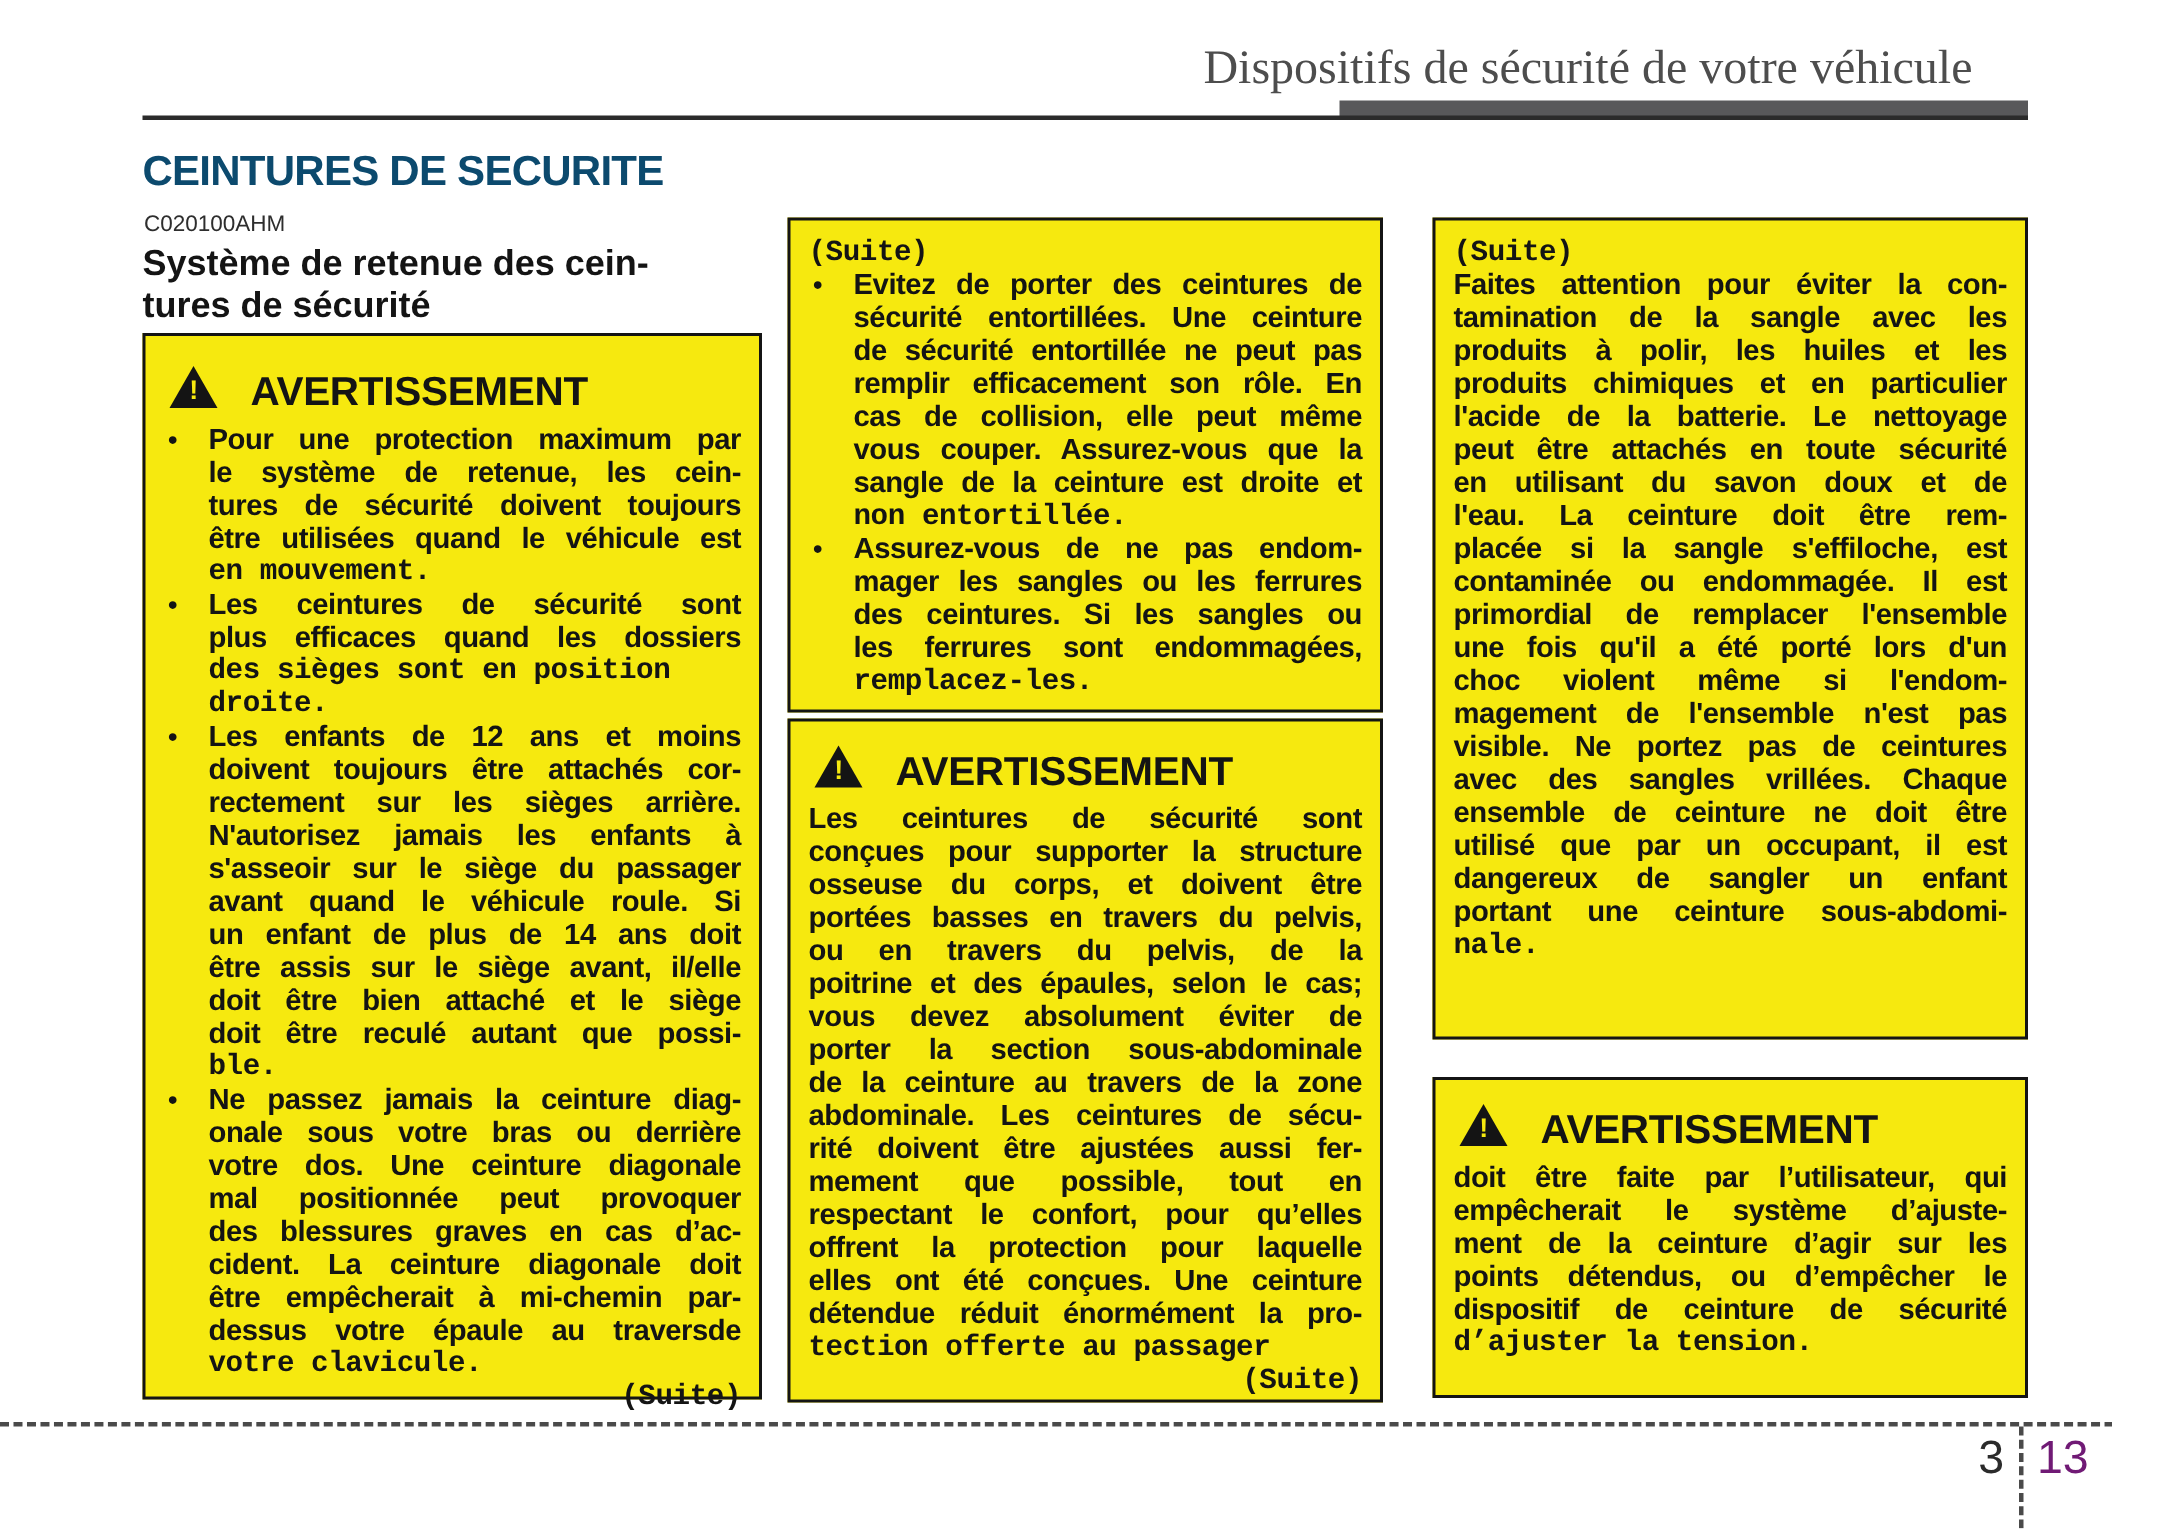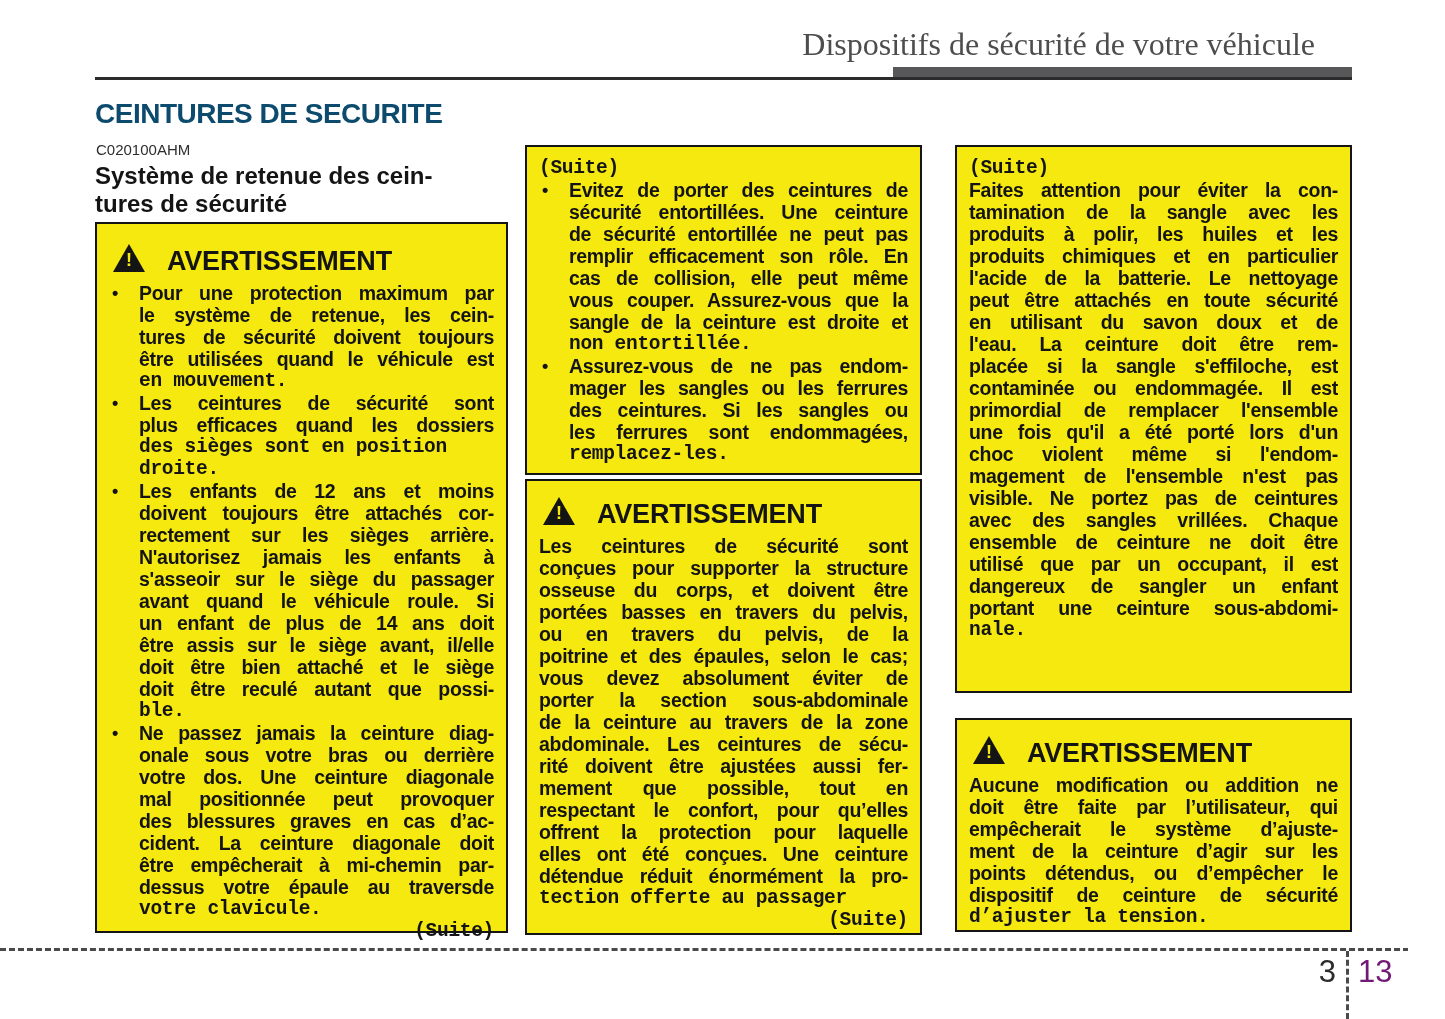--- a/index.html
+++ b/index.html
@@ -251,21 +251,20 @@
         </div>
       </div>
     </div>
   <div class="wbox box-e">
       <div class="wtitle">
         <span class="tri"></span>
         <span>AVERTISSEMENT</span>
       </div>
       <div class="item">
         <div class="lines">
-          <div class="ln">Aucune modification ou addition ne</div>
           <div class="ln">doit être faite par l’utilisateur, qui</div>
           <div class="ln">empêcherait le système d’ajuste-</div>
           <div class="ln">ment de la ceinture d’agir sur les</div>
           <div class="ln">points détendus, ou d’empêcher le</div>
           <div class="ln">dispositif de ceinture de sécurité</div>
           <div class="ln end">d’ajuster la tension.</div>
         </div>
       </div>
     </div>
 

